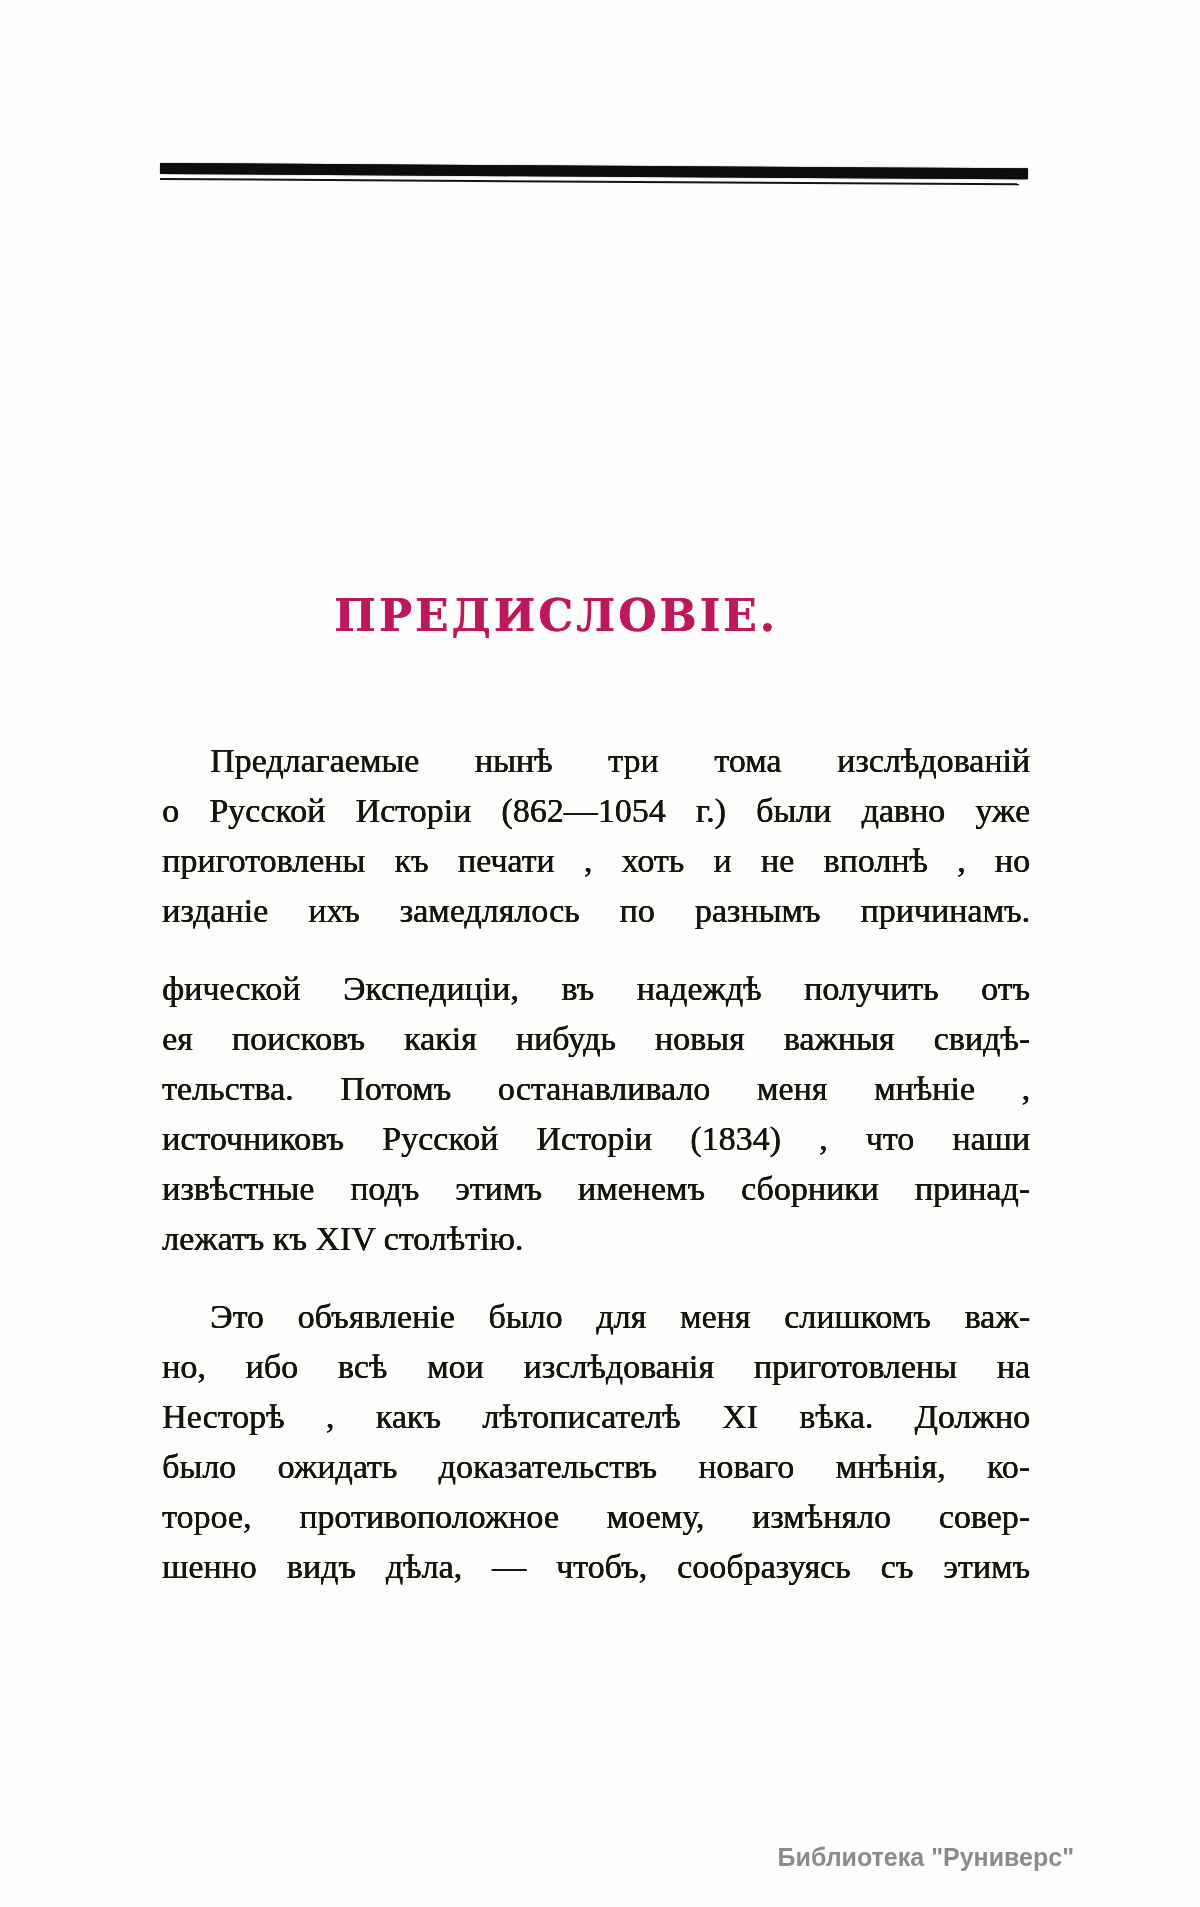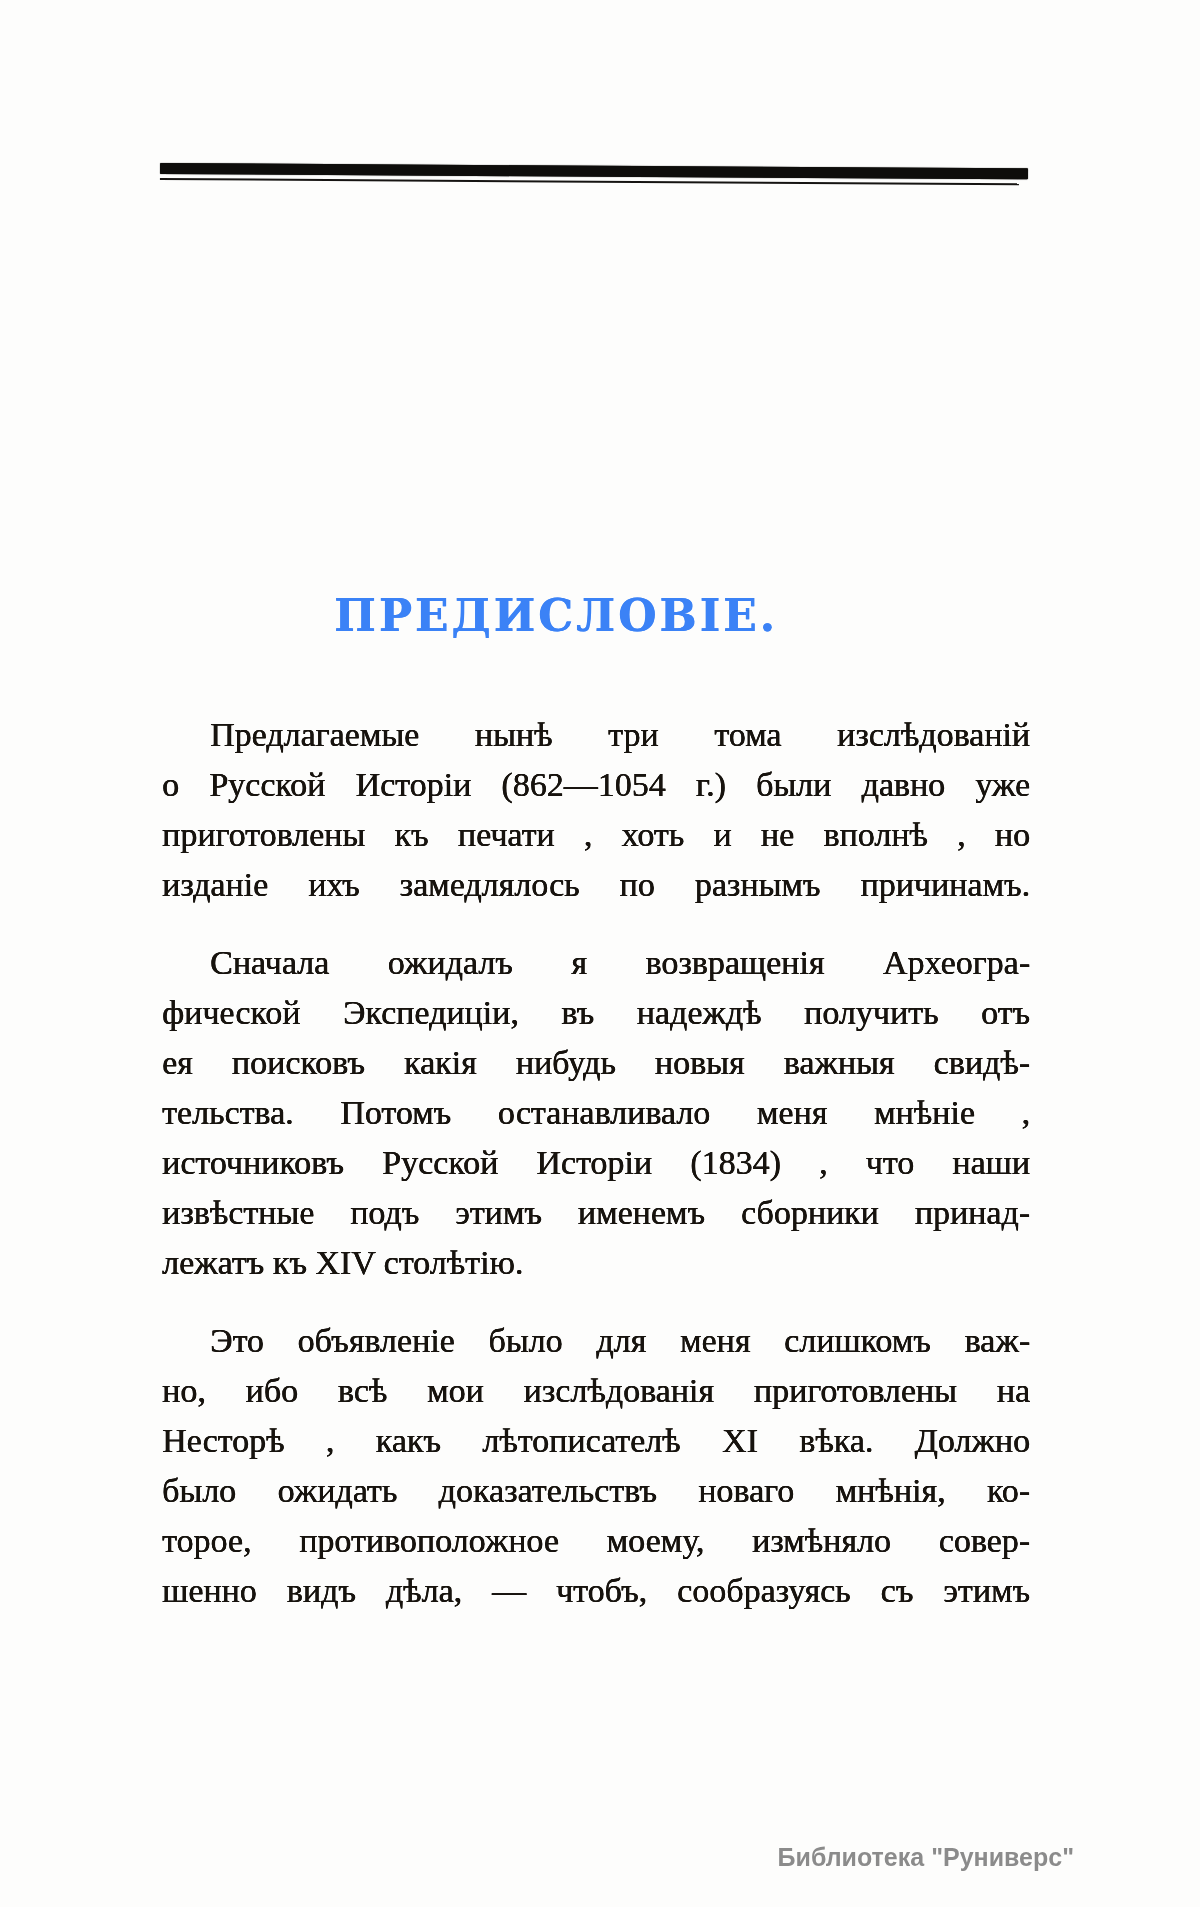--- a/index.html
+++ b/index.html
@@ -37,29 +37,29 @@
 
   
   .title {
     position: absolute;
     left: 160px; top: 590px; width: 792px;
     text-align: center;
     font-family: "DejaVu Serif", serif;
     font-weight: 700;
     font-size: 44px;
     letter-spacing: 3px;
-    color: #3b82f6;
+    color: #be185d;
     text-shadow: 0.5px 0 0 currentColor;
     white-space: nowrap;
   }
 
   
   .body-text {
     position: absolute;
-    left: 162px; top: 710px; width: 868px;
+    left: 162px; top: 736px; width: 868px;
     font-family: "Liberation Serif", serif;
     font-size: 34px;
     line-height: 50px;
     color: #17130e;
     text-shadow: 0.45px 0 0 currentColor, 0 0.3px 0 currentColor;
   }
   .para + .para { margin-top: 28px; }
   .line {
     text-align: justify;
     text-align-last: justify;
@@ -93,21 +93,20 @@
   <div class="body-text">
 
     <div class="para">
       <div class="line indent">Предлагаемые нынѣ три тома изслѣдованій</div>
       <div class="line">о Русской Исторіи (862—1054 г.) были давно уже</div>
       <div class="line">приготовлены къ печати , хоть и не вполнѣ , но</div>
       <div class="line">изданіе ихъ замедлялось по разнымъ причинамъ.</div>
     </div>
 
     <div class="para">
-      <div class="line indent">Сначала ожидалъ я возвращенія Археогра-</div>
       <div class="line">фической Экспедиціи, въ надеждѣ получить отъ</div>
       <div class="line">ея поисковъ какія нибудь новыя важныя свидѣ-</div>
       <div class="line">тельства. Потомъ останавливало меня мнѣніе ,</div>
       <div class="line">источниковъ Русской Исторіи (1834) , что наши</div>
       <div class="line">извѣстные подъ этимъ именемъ сборники принад-</div>
       <div class="line endshort">лежатъ къ XIV столѣтію.</div>
     </div>
 
     <div class="para">
       <div class="line indent">Это объявленіе было для меня слишкомъ важ-</div>

